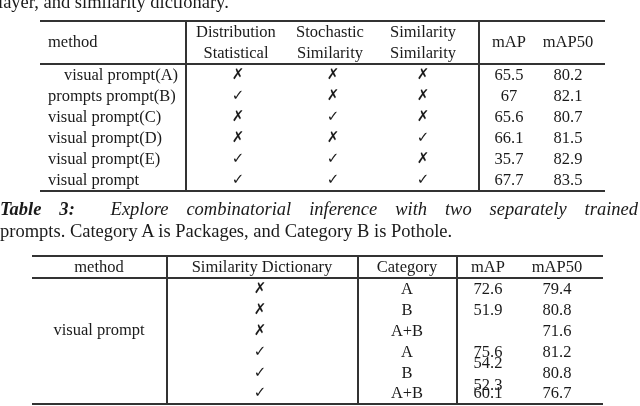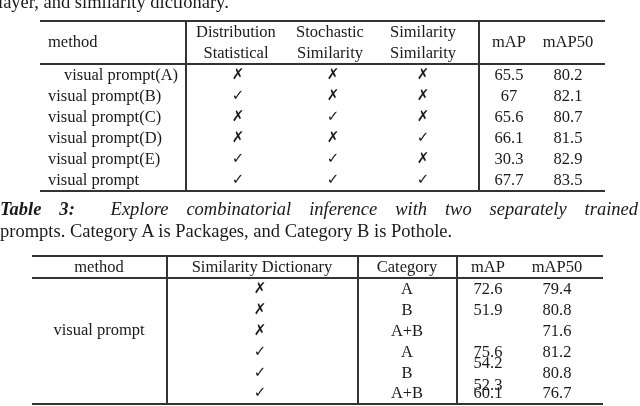--- a/index.html
+++ b/index.html
@@ -53,21 +53,21 @@
 
   <div>
     <div class="cell left" style="left:64px; top:64px;">visual prompt(A)</div>
     <div class="cell mark" style="left:218px; top:64px; width:40px;">✗</div>
     <div class="cell mark" style="left:313px; top:64px; width:40px;">✗</div>
     <div class="cell mark" style="left:403px; top:64px; width:40px;">✗</div>
     <div class="cell" style="left:484px; top:64px; width:50px;">65.5</div>
     <div class="cell" style="left:538px; top:64px; width:60px;">80.2</div>
   </div>
   <div>
-    <div class="cell left" style="left:48px; top:85px;">visual prompt(B)</div>
+    <div class="cell left" style="left:48px; top:85px;">prompts prompt(B)</div>
     <div class="cell mark" style="left:218px; top:85px; width:40px;">✓</div>
     <div class="cell mark" style="left:313px; top:85px; width:40px;">✗</div>
     <div class="cell mark" style="left:403px; top:85px; width:40px;">✗</div>
     <div class="cell" style="left:484px; top:85px; width:50px;">67</div>
     <div class="cell" style="left:538px; top:85px; width:60px;text-align:center;">82.1</div>
   </div>
   <div>
     <div class="cell left" style="left:48px; top:106px;">visual prompt(C)</div>
     <div class="cell mark" style="left:218px; top:106px; width:40px;">✗</div>
     <div class="cell mark" style="left:313px; top:106px; width:40px;">✓</div>
@@ -81,21 +81,21 @@
     <div class="cell mark" style="left:313px; top:127px; width:40px;">✗</div>
     <div class="cell mark" style="left:403px; top:127px; width:40px;">✓</div>
     <div class="cell" style="left:484px; top:127px; width:50px;">66.1</div>
     <div class="cell" style="left:538px; top:127px; width:60px;">81.5</div>
   </div>
   <div>
     <div class="cell left" style="left:48px; top:148px;">visual prompt(E)</div>
     <div class="cell mark" style="left:218px; top:148px; width:40px;">✓</div>
     <div class="cell mark" style="left:313px; top:148px; width:40px;">✓</div>
     <div class="cell mark" style="left:403px; top:148px; width:40px;">✗</div>
-    <div class="cell" style="left:484px; top:148px; width:50px;">30.3</div>
+    <div class="cell" style="left:484px; top:148px; width:50px;">35.7</div>
     <div class="cell" style="left:538px; top:148px; width:60px;">82.9</div>
   </div>
   <div>
     <div class="cell left" style="left:48px; top:169px;">visual prompt</div>
     <div class="cell mark" style="left:218px; top:169px; width:40px;">✓</div>
     <div class="cell mark" style="left:313px; top:169px; width:40px;">✓</div>
     <div class="cell mark" style="left:403px; top:169px; width:40px;">✓</div>
     <div class="cell" style="left:484px; top:169px; width:50px;">67.7</div>
     <div class="cell" style="left:538px; top:169px; width:60px;">83.5</div>
   </div>

